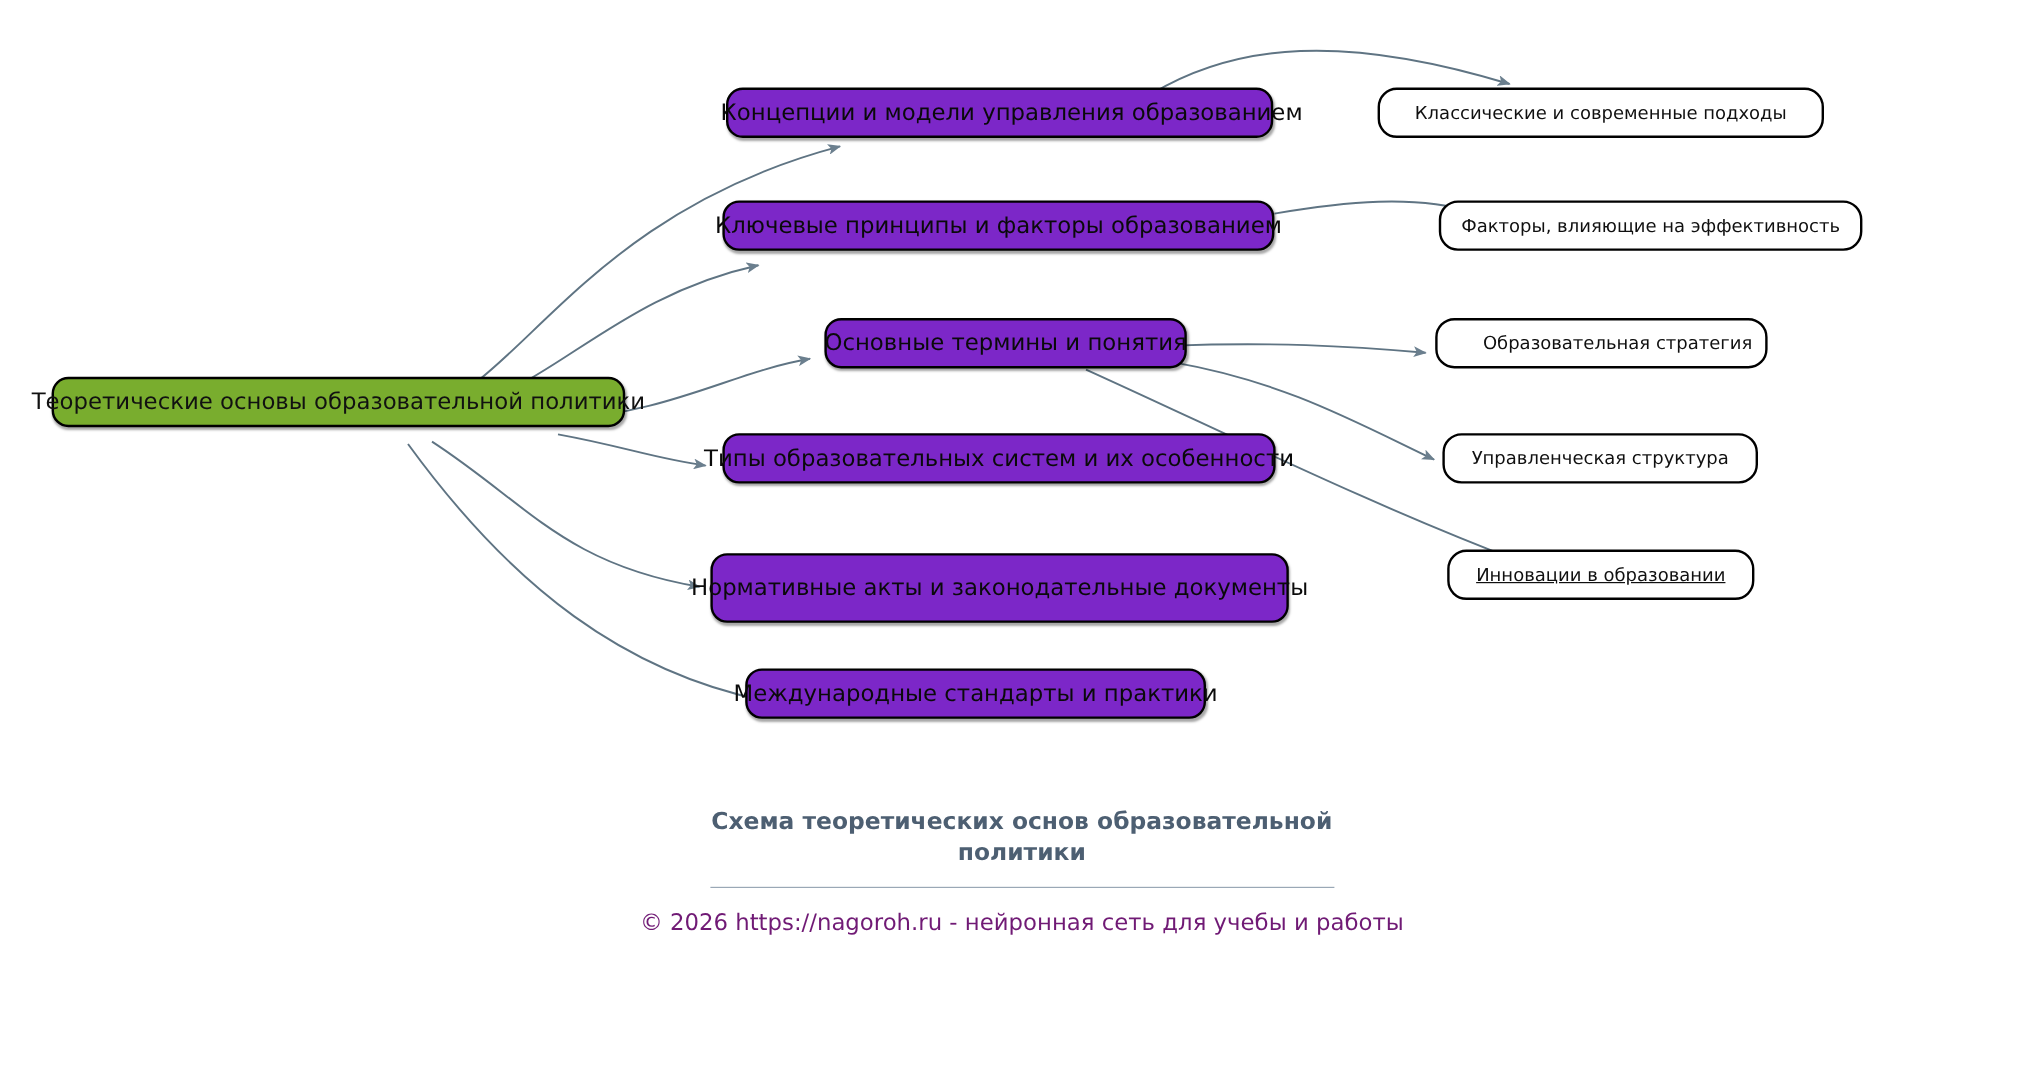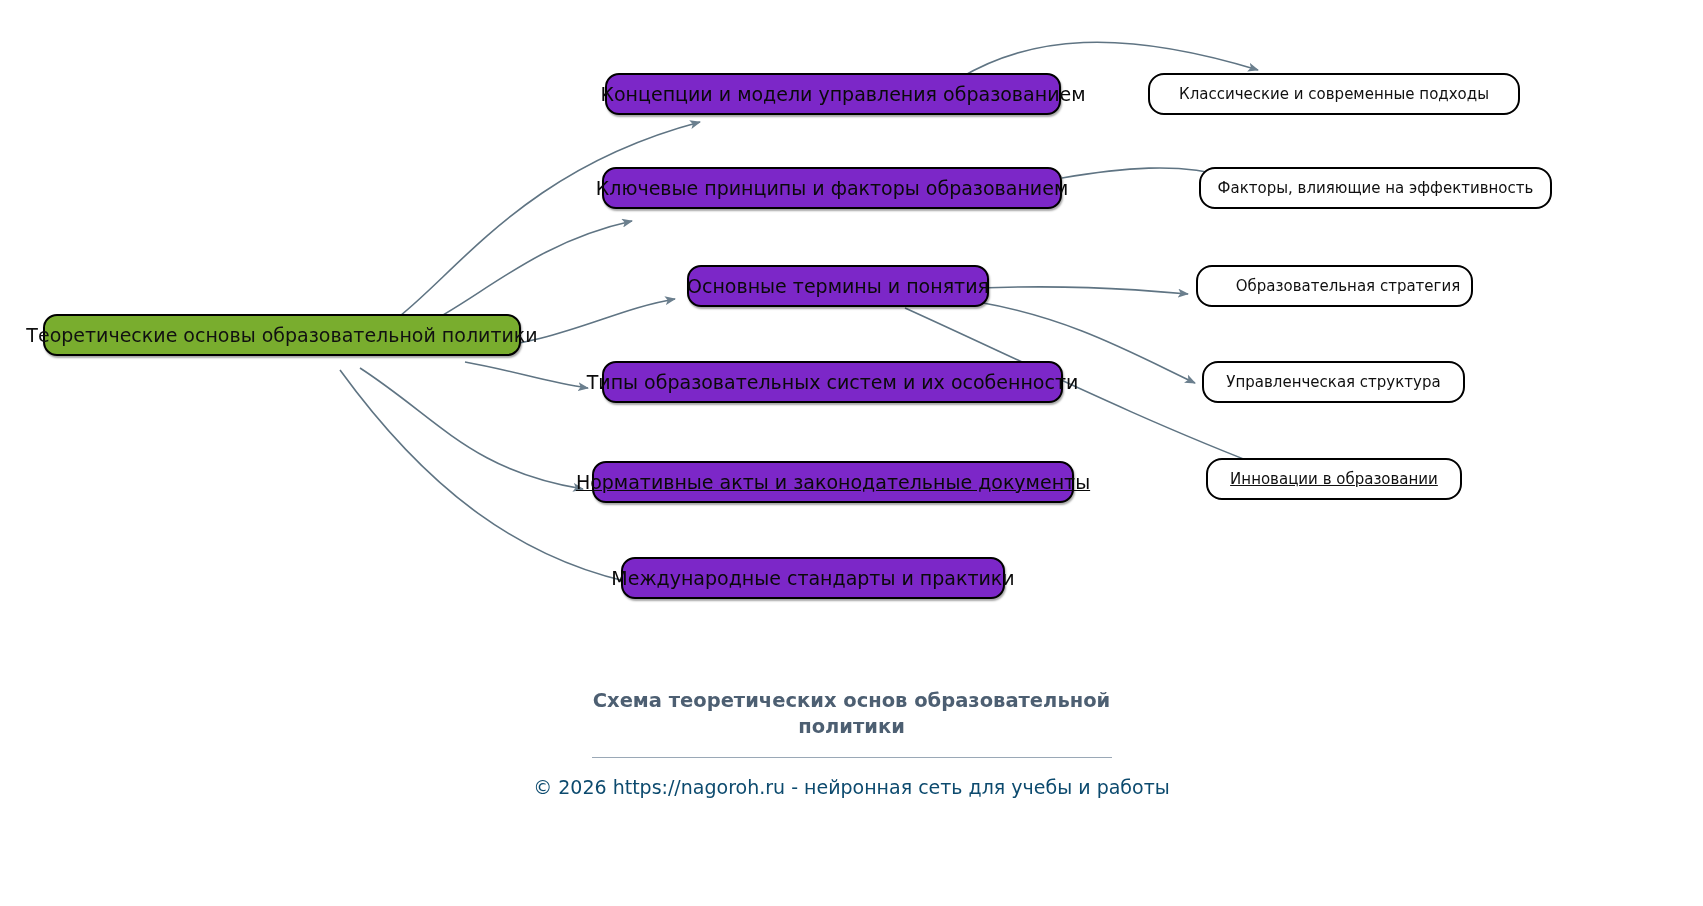--- a/index.html
+++ b/index.html
@@ -65,30 +65,30 @@
     left: 0;
     width: 1703px;
     text-align: center;
   }
   .footer-title {
     color: #4d5f72;
     font-weight: bold;
     font-size: 19.5px;
     line-height: 1.35;
     width: 520px;
-    margin: 16px auto;
+    margin: 0 auto;
   }
   .footer-rule {
     width: 520px;
     height: 0;
     margin: 14px auto 0 auto;
     border-top: 1px solid #9aa8b6;
   }
   .footer-copy {
-    color: #0c4a6e;
+    color: #701a75;
     font-size: 19px;
     margin-top: 18px;
     text-align: center;
   }
 </style>
 </head>
 <body>
 
 <div id="canvas">
 
@@ -129,21 +129,21 @@
   </div>
 
   <div class="node node-branch" style="left:687px; top:265px; width:302px; height:42px;">
     <span class="node-label">Основные термины и понятия</span>
   </div>
 
   <div class="node node-branch" style="left:602px; top:361px; width:461px; height:42px;">
     <span class="node-label">Типы образовательных систем и их особенности</span>
   </div>
 
-  <div class="node node-branch" style="left:592px; top:461px; width:482px; height:42px;text-decoration:underline;">
+  <div class="node node-branch" style="left:592px; top:461px; width:482px; height:58px;">
     <span class="node-label">Нормативные акты и законодательные документы</span>
   </div>
 
   <div class="node node-branch" style="left:621px; top:557px; width:384px; height:42px;">
     <span class="node-label">Международные стандарты и практики</span>
   </div>
 
   <div class="node node-leaf" style="left:1148px; top:73px; width:372px; height:42px;">
     <span class="node-label">Классические и современные подходы</span>
   </div>

